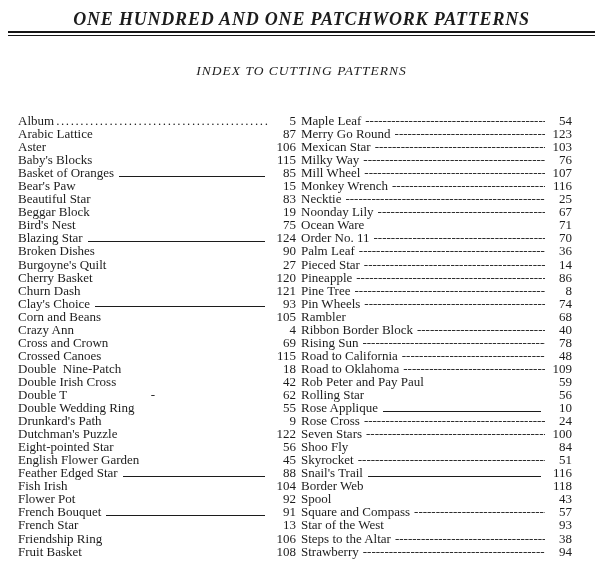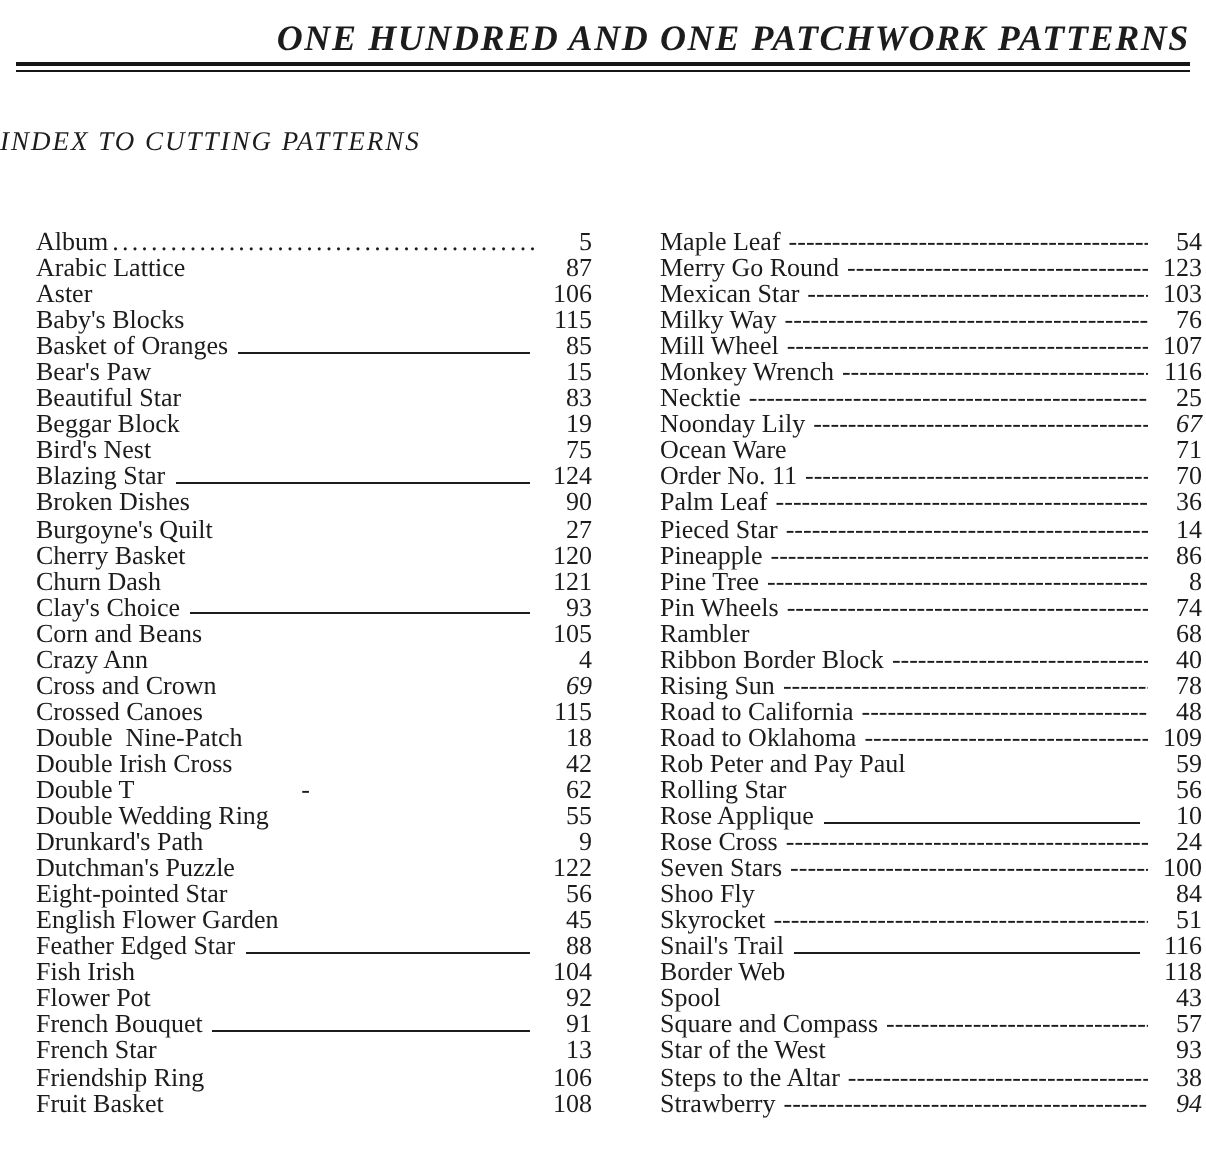--- a/index.html
+++ b/index.html
@@ -10,51 +10,51 @@
     width: 603px;
     height: 579px;
     background: #ffffff;
     color: #1c1c1c;
     font-family: "Liberation Serif", serif;
     overflow: hidden;
     position: relative;
   }
   .page-title {
     margin: 9px 8px 0 8px;
-    text-align: right;
+    text-align: center;
     font-size: 18px;
     font-weight: bold;
     font-style: italic;
     letter-spacing: 0.8px;
     line-height: 20px;
     white-space: nowrap;
   }
   .double-rule-top {
     margin: 2px 8px 0 8px;
     border-top: 2.5px solid #161616;
     height: 0;
   }
   .double-rule-bottom {
     margin: 2px 8px 0 8px;
     border-top: 1.1px solid #161616;
     height: 0;
   }
   .page-subtitle {
     margin-top: 28px;
-    text-align: left;
+    text-align: center;
     font-style: italic;
     font-size: 13.5px;
     letter-spacing: 1px;
     line-height: 14px;
     white-space: nowrap;
   }
   .index-wrap {
     display: flex;
     margin: 36px 30px 0 18px;
-    gap: 34px;
+    gap: 5px;
   }
   .index-col {
     display: block;
   }
   .col-left  { flex: 0 0 278px; width: 278px; }
   .col-right { flex: 0 0 271px; width: 271px; }
   .row {
     display: flex;
     align-items: baseline;
     height: 13.05px;
@@ -84,21 +84,21 @@
     align-self: flex-end;
     height: 0;
     border-bottom: 1.1px solid #1c1c1c;
     margin: 0 7px 2.5px 5px;
   }
   .pnum {
     flex: 0 0 auto;
     min-width: 24px;
     text-align: right;
   }
-  .pnum.italic { font-style: italic; }
+  .pnum.italic { }
 </style>
 </head>
 <body>
 
 <div class="page-title">ONE HUNDRED AND ONE PATCHWORK PATTERNS</div>
 <div class="double-rule-top"></div>
 <div class="double-rule-bottom"></div>
 
 <div class="page-subtitle">INDEX TO CUTTING PATTERNS</div>
 

